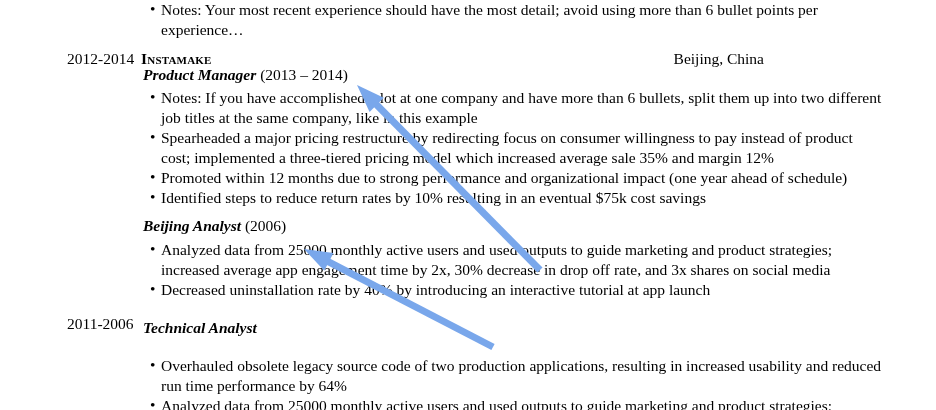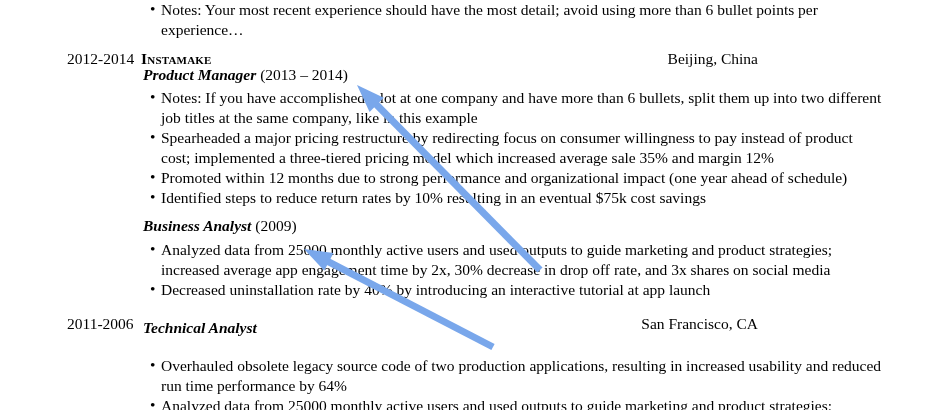--- a/index.html
+++ b/index.html
@@ -5,21 +5,21 @@
   html,body { margin:0; padding:0; background:#ffffff; }
   .page {
     position:relative; width:936px; height:410px; overflow:hidden;
     background:#ffffff; color:#000;
     font-family:"Liberation Serif","DejaVu Serif",serif;
     font-size:15.5px; line-height:20px;
   }
   .sec-head { position:absolute; left:0; width:788px; height:20px;margin-left:12px; }
   .dates    { position:absolute; left:55px; }
   .company  { position:absolute; left:129px; font-weight:bold; font-variant:small-caps; letter-spacing:0.2px; }
-  .location { position:absolute; right:42px; }
+  .location { position:absolute; right:36px; }
   .role-title { position:absolute; left:143px; font-weight:bold; font-style:italic; }
   .role-title .suffix { font-weight:normal; font-style:normal; }
   .bullets { position:absolute; left:151px; width:734px; }
   .bullet  { position:relative; padding-left:10px; }
   .bullet .dot { position:absolute; left:-1px; top:-1px; }
   .arrow-layer { position:absolute; left:0; top:0; width:936px; height:410px; pointer-events:none; }
 </style>
 </head>
 <body>
 
@@ -54,36 +54,35 @@
       <span class="dot">•</span>
       <span>Promoted within 12 months due to strong performance and organizational impact (one year ahead of schedule)</span>
     </div>
     <div class="bullet">
       <span class="dot">•</span>
       <span>Identified steps to reduce return rates by 10% resulting in an eventual $75k cost savings</span>
     </div>
   </div>
 
   <div class="role-title" style="top:216px;">
-    <span>Business Analyst</span><span class="suffix"> (2009)</span>
+    <span>Beijing Analyst</span><span class="suffix"> (2006)</span>
   </div>
   <div class="bullets" style="top:240px;">
     <div class="bullet">
       <span class="dot">•</span>
       <span>Analyzed data from 25000 monthly active users and used outputs to guide marketing and product strategies; increased average app engagement time by 2x, 30% decrease in drop off rate, and 3x shares on social media</span>
     </div>
     <div class="bullet">
       <span class="dot">•</span>
       <span>Decreased uninstallation rate by 40% by introducing an interactive tutorial at app launch</span>
     </div>
   </div>
 
   <div class="sec-head" style="top:314px;">
     <span class="dates">2011-2006</span>
-    <span class="location">San Francisco, CA</span>
   </div>
 
   <div class="role-title" style="top:318px;">
     <span>Technical Analyst</span><span class="suffix"></span>
   </div>
   <div class="bullets" style="top:356px;">
     <div class="bullet">
       <span class="dot">•</span>
       <span>Overhauled obsolete legacy source code of two production applications, resulting in increased usability and reduced run time performance by 64%</span>
     </div>

